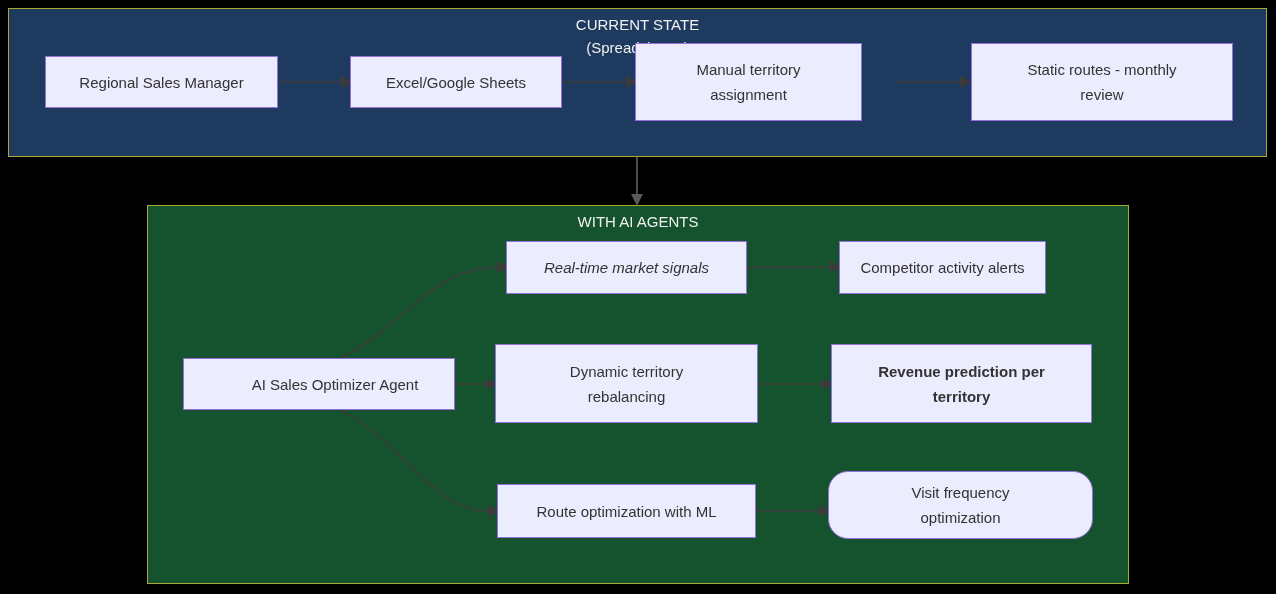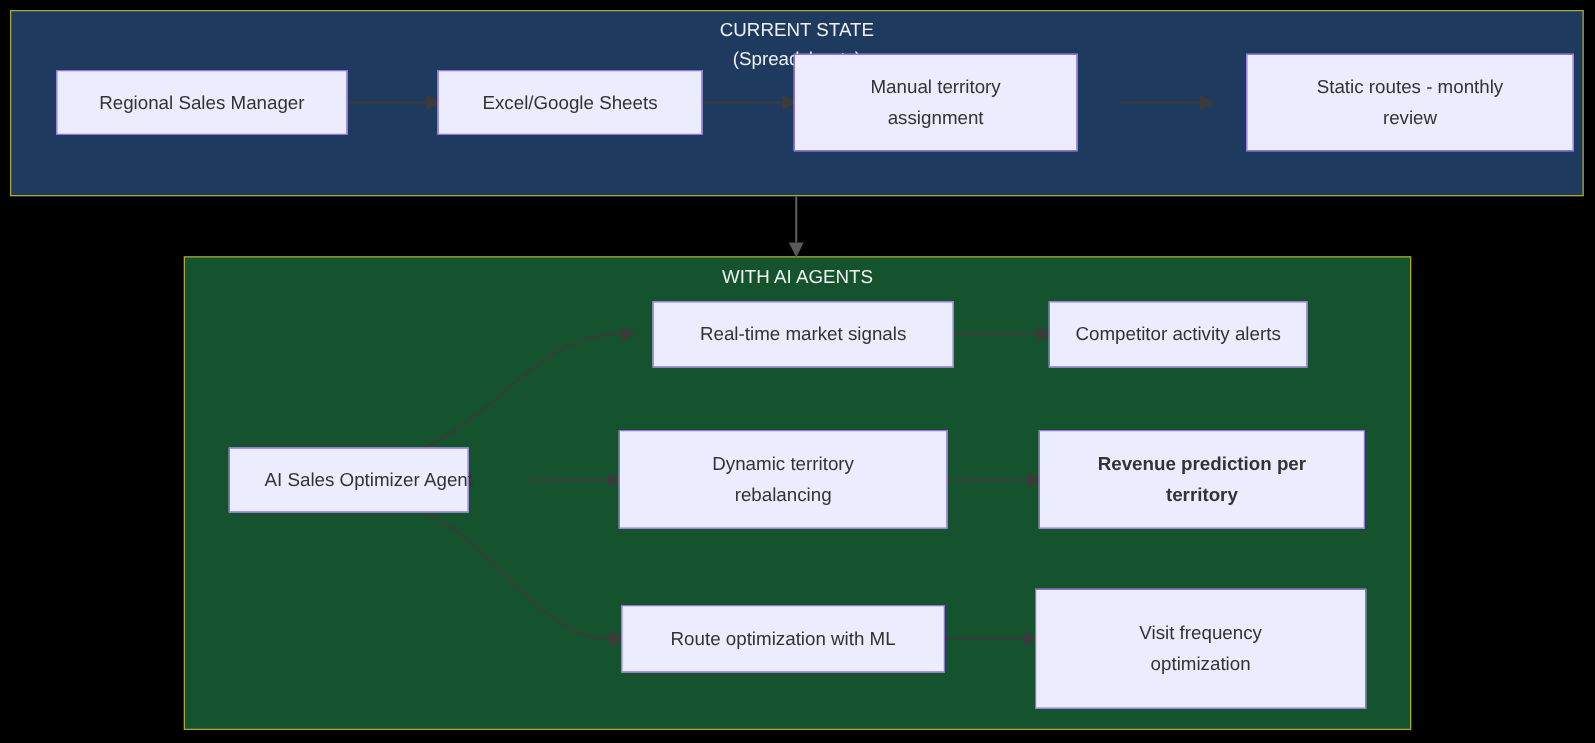--- a/index.html
+++ b/index.html
@@ -107,39 +107,39 @@
 
   <div class="node nowrap" style="left:45px; top:56px; width:233px; height:52px;">
     <span class="lbl">Regional Sales Manager</span>
   </div>
   <div class="node nowrap" style="left:350px; top:56px; width:212px; height:52px;">
     <span class="lbl">Excel/Google Sheets</span>
   </div>
   <div class="node" style="left:635px; top:43px; width:227px; height:78px;">
     <span class="lbl" style="max-width:160px;">Manual territory assignment</span>
   </div>
-  <div class="node" style="left:997px; top:43px; width:262px; height:78px;">
+  <div class="node" style="left:971px; top:43px; width:262px; height:78px;">
     <span class="lbl" style="max-width:185px;">Static routes - monthly review</span>
   </div>
 
-  <div class="node nowrap" style="left:183px; top:358px; width:192px; height:52px;padding-left:32px;">
+  <div class="node nowrap" style="left:183px; top:358px; width:272px; height:52px;padding-left:32px;">
     <span class="lbl">AI Sales Optimizer Agent</span>
   </div>
-  <div class="node nowrap" style="left:522px; top:241px; width:241px; height:53px;">
+  <div class="node nowrap" style="left:506px; top:241px; width:241px; height:53px;font-style:italic;">
     <span class="lbl">Real-time market signals</span>
   </div>
   <div class="node nowrap" style="left:839px; top:241px; width:207px; height:53px;">
     <span class="lbl">Competitor activity alerts</span>
   </div>
   <div class="node" style="left:495px; top:344px; width:263px; height:79px;">
     <span class="lbl" style="max-width:165px;">Dynamic territory rebalancing</span>
   </div>
   <div class="node" style="left:831px; top:344px; width:261px; height:79px;font-weight:bold;">
     <span class="lbl" style="max-width:185px;">Revenue prediction per territory</span>
   </div>
   <div class="node nowrap" style="left:497px; top:484px; width:259px; height:54px;">
     <span class="lbl">Route optimization with ML</span>
   </div>
-  <div class="node" style="left:828px; top:471px; width:265px; height:96px;">
+  <div class="node" style="left:828px; top:471px; width:265px; height:68px;border-radius:20px;">
     <span class="lbl" style="max-width:135px;">Visit frequency optimization</span>
   </div>
 
 </div>
 
 </body></html>

